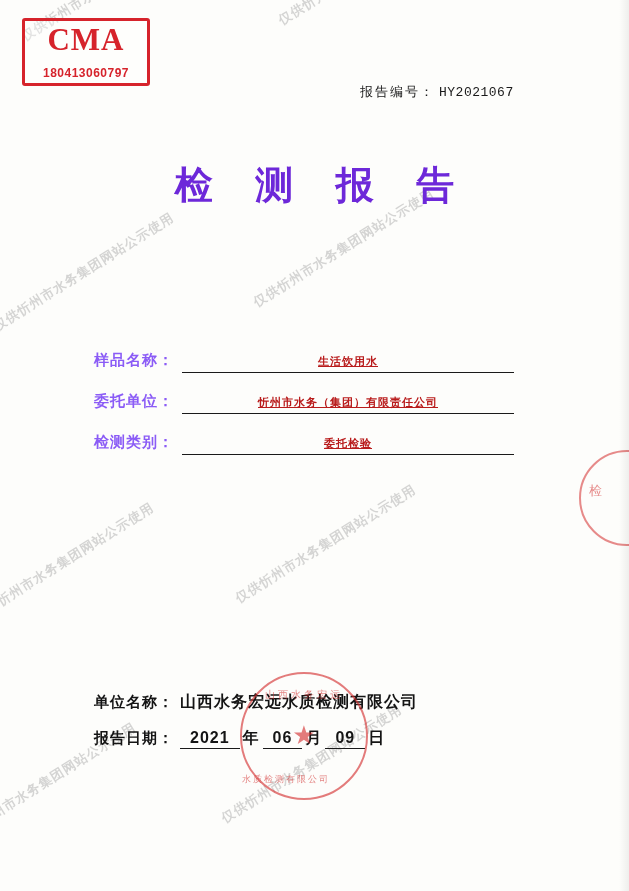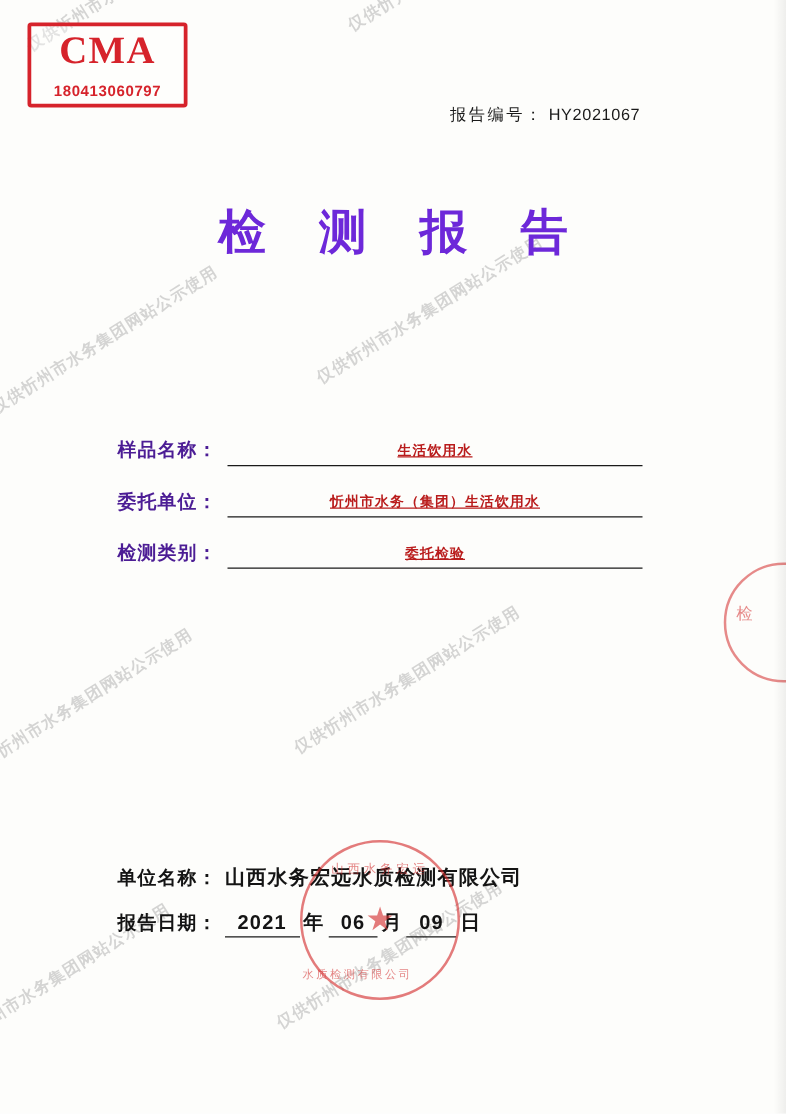--- a/index.html
+++ b/index.html
@@ -77,21 +77,21 @@
     font-weight: bold;
     font-size: 12px;
     letter-spacing: 0.5px;
   }
 
   
   .report-no {
     position: absolute;
     left: 360px;
     top: 83px;
-    font-family: Liberation Sans, sans-serif;
+    font-family: Liberation Mono, monospace;
     font-size: 13px;
     color: #1a1a1a;
     letter-spacing: 0.5px;
     z-index: 3;
     white-space: nowrap;
   }
   .report-no .label { letter-spacing: 2px; }
   .report-no .value { margin-left: 4px; }
 
   
@@ -120,21 +120,21 @@
   }
   .field-row {
     display: flex;
     align-items: flex-end;
     height: 41px;
   }
   .field-label {
     font-family: "Liberation Sans", sans-serif;
     font-size: 15px;
     font-weight: bold;
-    color: #4c1d95;
+    color: #8b5cf6;
     letter-spacing: 1px;
     white-space: nowrap;
     padding-bottom: 3px;
   }
   .field-value-wrap {
     flex: 1;
     border-bottom: 1px solid #1a1a1a;
     text-align: center;
     padding-bottom: 3px;
     margin-left: 8px;
@@ -293,21 +293,21 @@
   <div class="fields">
     <div class="field-row">
       <span class="field-label">样品名称：</span>
       <span class="field-value-wrap">
         <span class="field-value">生活饮用水</span>
       </span>
     </div>
     <div class="field-row">
       <span class="field-label">委托单位：</span>
       <span class="field-value-wrap">
-        <span class="field-value">忻州市水务（集团）生活饮用水</span>
+        <span class="field-value">忻州市水务（集团）有限责任公司</span>
       </span>
     </div>
     <div class="field-row">
       <span class="field-label">检测类别：</span>
       <span class="field-value-wrap">
         <span class="field-value">委托检验</span>
       </span>
     </div>
   </div>
 

